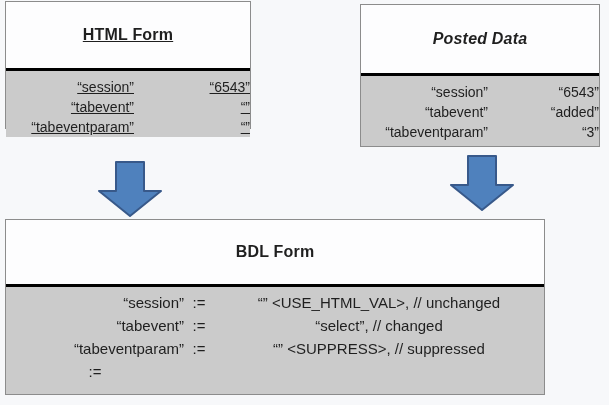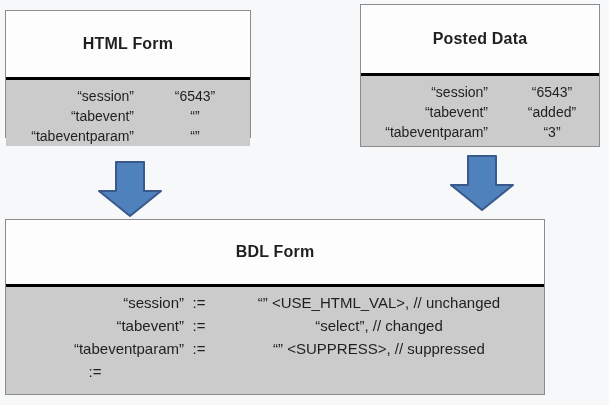--- a/index.html
+++ b/index.html
@@ -36,41 +36,41 @@
   }
   
   .pair-grid { padding-top:6px; }
   .pair-row {
     display:grid;
     line-height:20px;
   }
   .grid-html  .pair-row { grid-template-columns:128px 1fr; column-gap:6px; }
   .grid-post  .pair-row { grid-template-columns:127px 1fr; column-gap:17px; }
   .pair-name  { text-align:right; white-space:nowrap; }
-  .pair-value { text-align:center;  white-space:nowrap; }
+  .pair-value { text-align:right;  white-space:nowrap; }
   
   .bdl-grid { padding-top:4px; }
   .bdl-row {
     display:grid;
     grid-template-columns:178px 20px 1fr;
     column-gap:5px;
     line-height:23px;
     font-size:15px;
   }
   .bdl-name { text-align:right; white-space:nowrap; }
   .bdl-op   { text-align:center; white-space:nowrap; }
   .bdl-value { text-align:center; white-space:pre-wrap; }
   .arrow {
     position:absolute;
     width:66px; height:57px;
   }
-  #box-html-form   { left:5px;   top:10px;   width:246px; height:128px; }
+  #box-html-form   { left:5px;   top:1px;   width:246px; height:128px;text-decoration:underline; }
   #box-html-form .box-header { height:69px; }
   #box-posted-data { left:360px; top:4px;   width:240px; height:143px; }
-  #box-posted-data .box-header { height:71px; }
+  #box-posted-data .box-header { height:71px;font-style:italic; }
   #box-bdl-form    { left:5px;   top:219px; width:540px; height:176px; }
   #box-bdl-form .box-header { height:67px; }
   #arrow-left  { left:97px;  top:161px; }
   #arrow-right { left:449px; top:155px; }
 </style>
 </head>
 <body style="background: rgb(247, 248, 250);">
 
 <div class="box" id="box-html-form">
   <div class="box-header">HTML Form</div>

